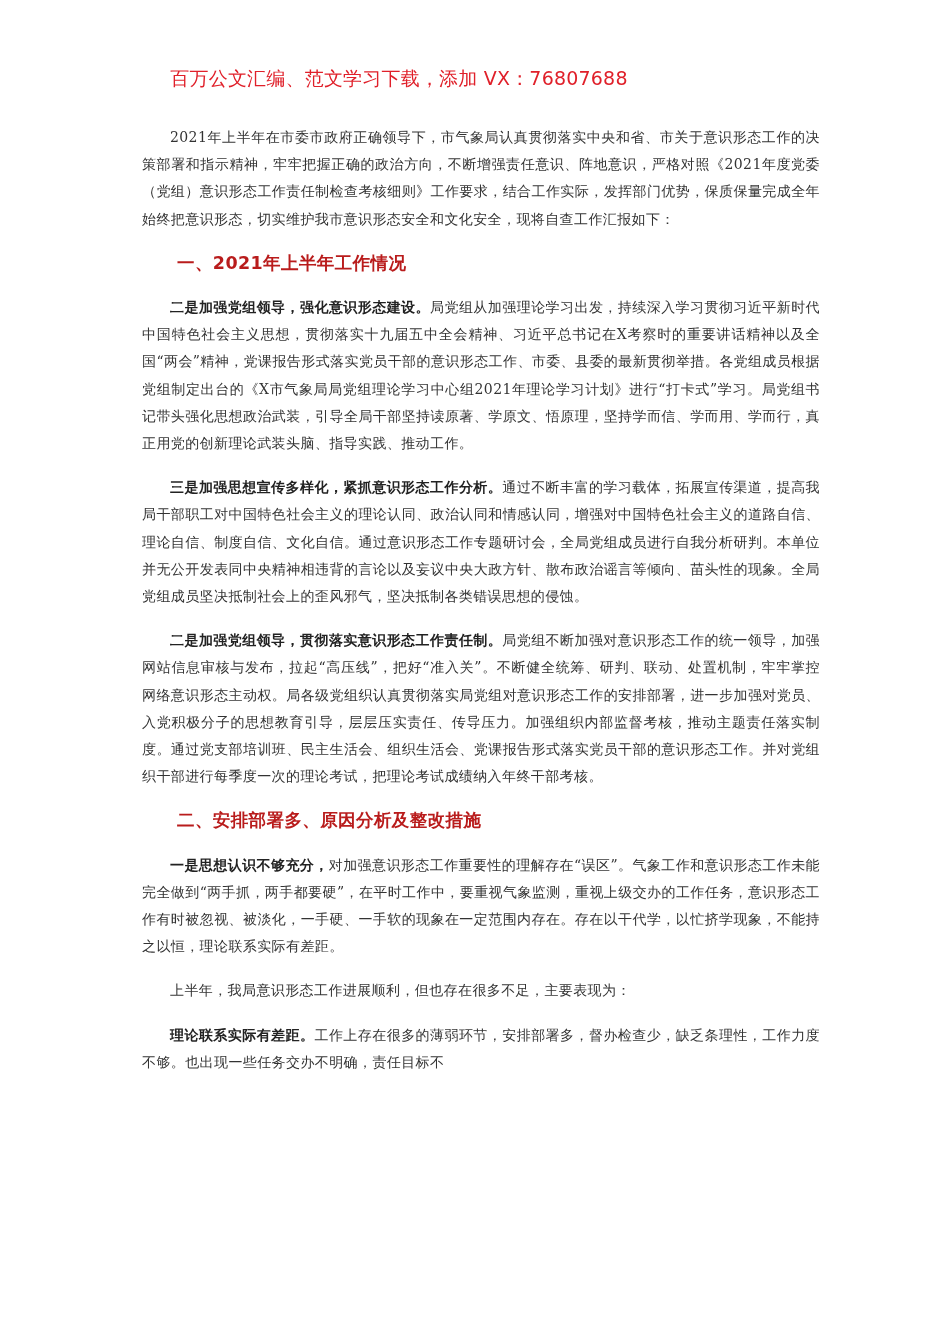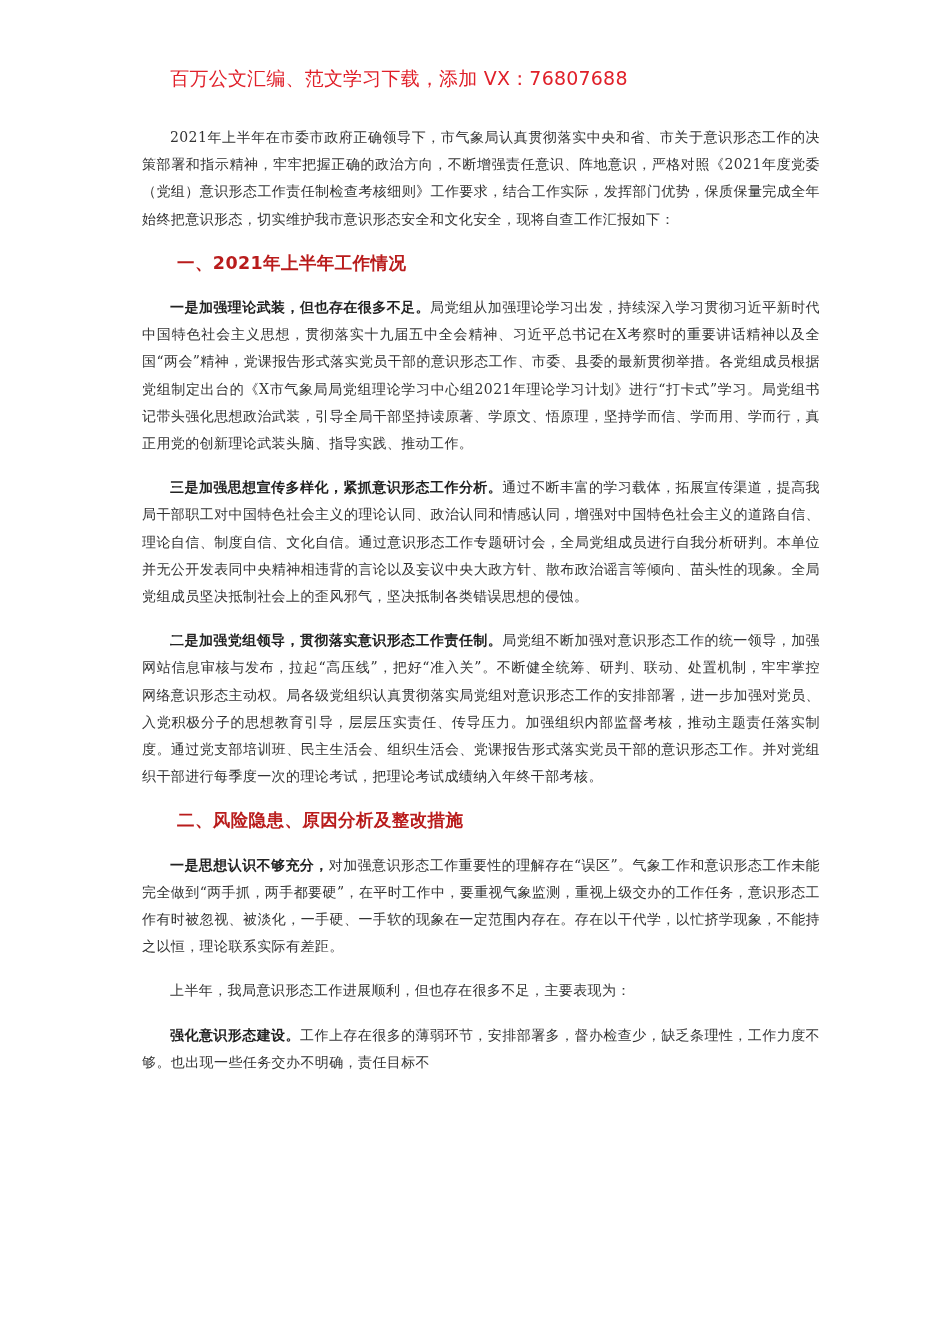--- a/index.html
+++ b/index.html
@@ -57,26 +57,26 @@
 </head>
 <body>
 
 <div class="banner">百万公文汇编、范文学习下载，添加 VX：76807688</div>
 
 <div class="page">
   <p class="para">2021年上半年在市委市政府正确领导下，市气象局认真贯彻落实中央和省、市关于意识形态工作的决策部署和指示精神，牢牢把握正确的政治方向，不断增强责任意识、阵地意识，严格对照《2021年度党委（党组）意识形态工作责任制检查考核细则》工作要求，结合工作实际，发挥部门优势，保质保量完成全年始终把意识形态，切实维护我市意识形态安全和文化安全，现将自查工作汇报如下：</p>
 
   <p class="para heading gap-l">一、2021年上半年工作情况</p>
 
-  <p class="para gap-l"><span class="lead">一是加强理论武装，但也存在很多不足。</span><span>局党组从加强理论学习出发，持续深入学习贯彻习近平新时代中国特色社会主义思想，贯彻落实十九届五中全会精神、习近平总书记在X考察时的重要讲话精神以及全国“两会”精神，党课报告形式落实党员干部的意识形态工作、市委、县委的最新贯彻举措。各党组成员根据党组制定出台的《X市气象局局党组理论学习中心组2021年理论学习计划》进行“打卡式”学习。局党组书记带头强化思想政治武装，引导全局干部坚持读原著、学原文、悟原理，坚持学而信、学而用、学而行，真正用党的创新理论武装头脑、指导实践、推动工作。</span></p>
+  <p class="para gap-l"><span class="lead">二是加强党组领导，强化意识形态建设。</span><span>局党组从加强理论学习出发，持续深入学习贯彻习近平新时代中国特色社会主义思想，贯彻落实十九届五中全会精神、习近平总书记在X考察时的重要讲话精神以及全国“两会”精神，党课报告形式落实党员干部的意识形态工作、市委、县委的最新贯彻举措。各党组成员根据党组制定出台的《X市气象局局党组理论学习中心组2021年理论学习计划》进行“打卡式”学习。局党组书记带头强化思想政治武装，引导全局干部坚持读原著、学原文、悟原理，坚持学而信、学而用、学而行，真正用党的创新理论武装头脑、指导实践、推动工作。</span></p>
 
   <p class="para gap-l"><span class="lead">三是加强思想宣传多样化，紧抓意识形态工作分析。</span><span>通过不断丰富的学习载体，拓展宣传渠道，提高我局干部职工对中国特色社会主义的理论认同、政治认同和情感认同，增强对中国特色社会主义的道路自信、理论自信、制度自信、文化自信。通过意识形态工作专题研讨会，全局党组成员进行自我分析研判。本单位并无公开发表同中央精神相违背的言论以及妄议中央大政方针、散布政治谣言等倾向、苗头性的现象。全局党组成员坚决抵制社会上的歪风邪气，坚决抵制各类错误思想的侵蚀。</span></p>
 
   <p class="para gap-l"><span class="lead">二是加强党组领导，贯彻落实意识形态工作责任制。</span><span>局党组不断加强对意识形态工作的统一领导，加强网站信息审核与发布，拉起“高压线”，把好“准入关”。不断健全统筹、研判、联动、处置机制，牢牢掌控网络意识形态主动权。局各级党组织认真贯彻落实局党组对意识形态工作的安排部署，进一步加强对党员、入党积极分子的思想教育引导，层层压实责任、传导压力。加强组织内部监督考核，推动主题责任落实制度。通过党支部培训班、民主生活会、组织生活会、党课报告形式落实党员干部的意识形态工作。并对党组织干部进行每季度一次的理论考试，把理论考试成绩纳入年终干部考核。</span></p>
 
-  <p class="para heading gap-l">二、风险隐患、原因分析及整改措施</p>
+  <p class="para heading gap-l">二、安排部署多、原因分析及整改措施</p>
 
   <p class="para gap-l"><span class="lead">一是思想认识不够充分，</span><span>对加强意识形态工作重要性的理解存在“误区”。气象工作和意识形态工作未能完全做到“两手抓，两手都要硬”，在平时工作中，要重视气象监测，重视上级交办的工作任务，意识形态工作有时被忽视、被淡化，一手硬、一手软的现象在一定范围内存在。存在以干代学，以忙挤学现象，不能持之以恒，理论联系实际有差距。</span></p>
 
   <p class="para gap-l">上半年，我局意识形态工作进展顺利，但也存在很多不足，主要表现为：</p>
 
-  <p class="para gap-l"><span class="lead">强化意识形态建设。</span><span>工作上存在很多的薄弱环节，安排部署多，督办检查少，缺乏条理性，工作力度不够。也出现一些任务交办不明确，责任目标不</span></p>
+  <p class="para gap-l"><span class="lead">理论联系实际有差距。</span><span>工作上存在很多的薄弱环节，安排部署多，督办检查少，缺乏条理性，工作力度不够。也出现一些任务交办不明确，责任目标不</span></p>
 </div>
 
 </body></html>

